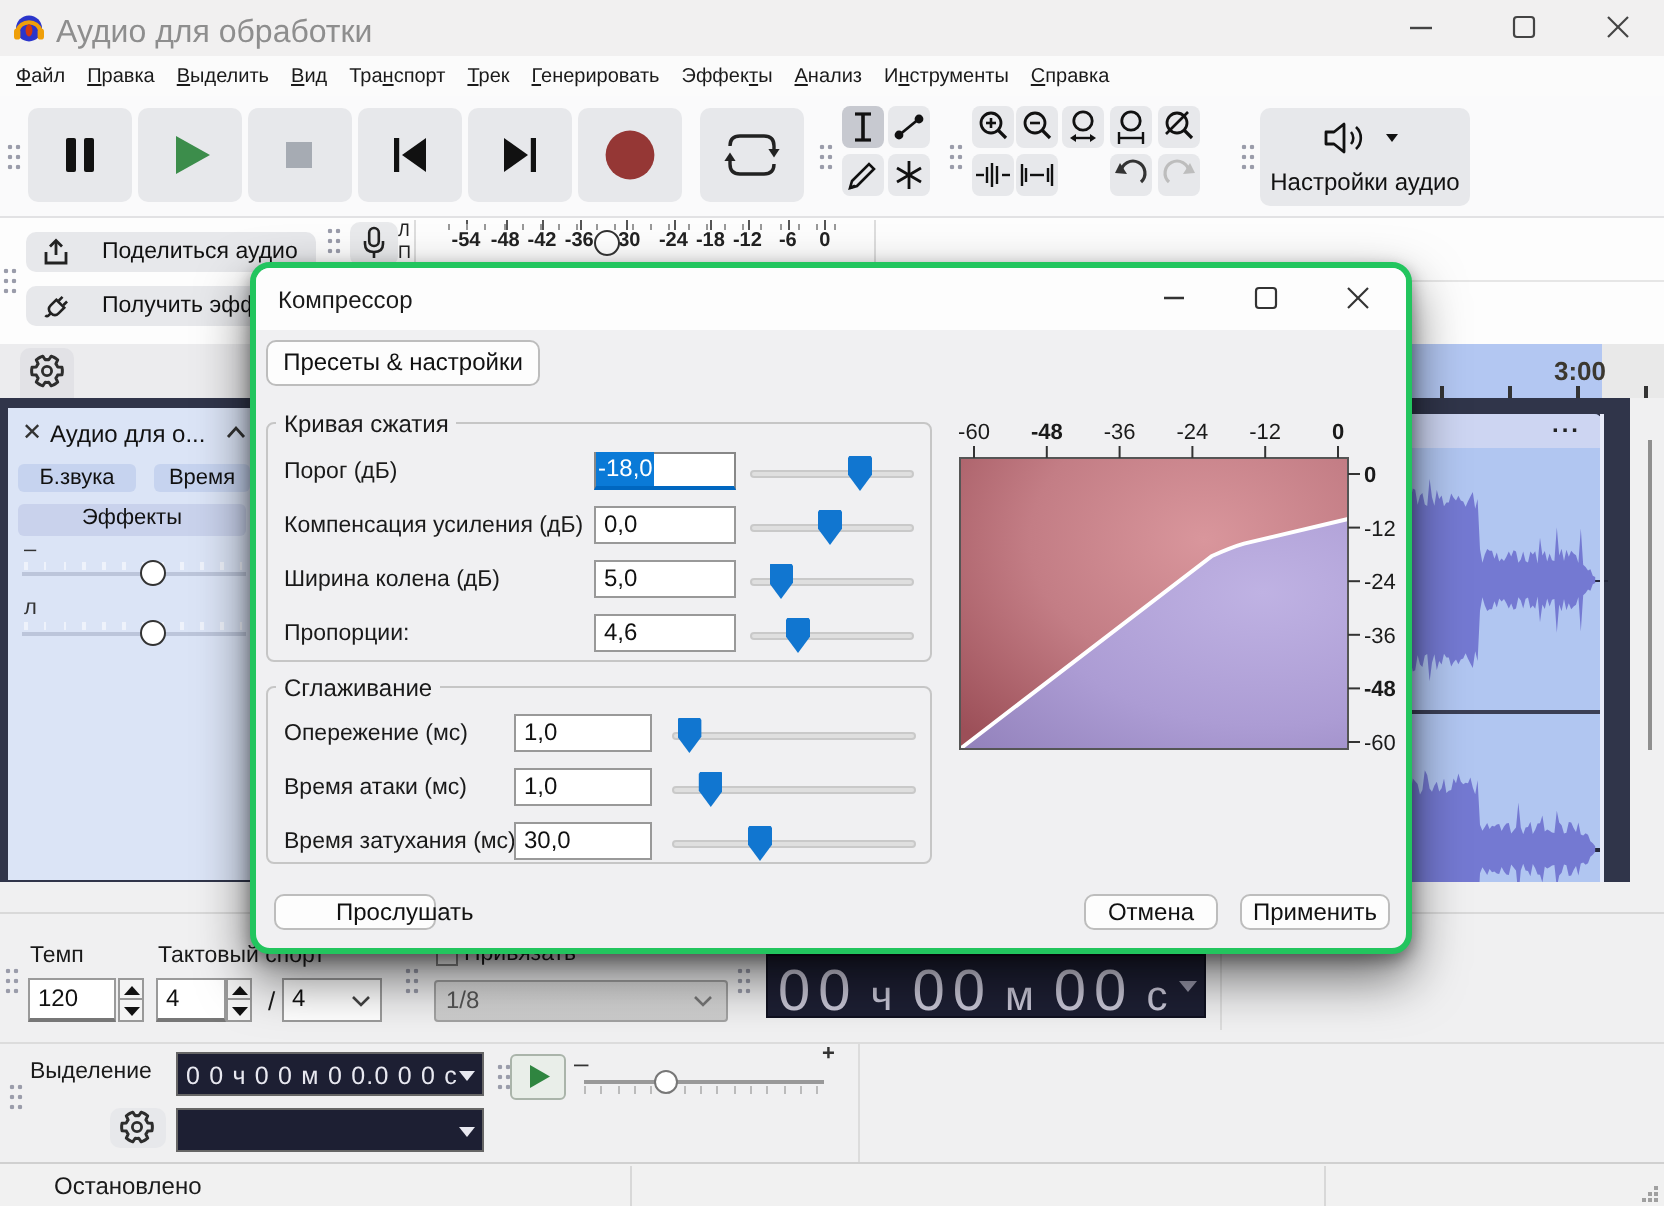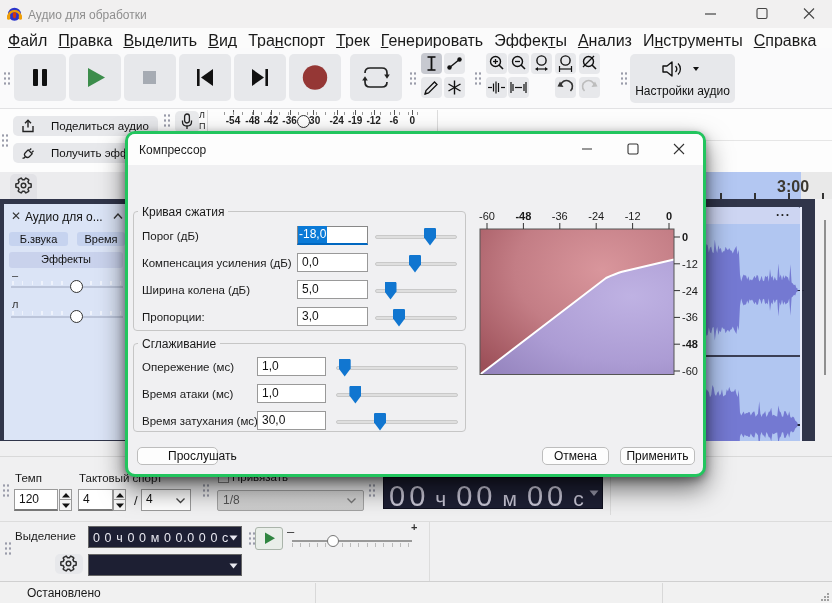--- a/index.html
+++ b/index.html
@@ -7,33 +7,33 @@
 .abs{position:absolute;}
 .grip{position:absolute;width:8px;height:14px;background-image:radial-gradient(circle,#9a9caa 1px,transparent 1.3px);background-size:4px 5px;}
 .tbtn{position:absolute;background:#e7e8eb;border-radius:5px;}
 .toolbtn{position:absolute;width:21px;height:21px;background:#e7e8eb;border-radius:4px;}
 .mnum{position:absolute;top:115px;width:28px;text-align:center;font-size:10px;font-weight:bold;color:#222;}
 .fld{position:absolute;background:#fff;border:1px solid #9a9a9a;font-size:12px;color:#111;padding:2px 4px;}
 .dlbl{position:absolute;font-size:11.5px;color:#1a1a1a;white-space:nowrap;}
 .strack{position:absolute;height:4px;background:#dfdfdf;border:1px solid #c9c9c9;border-radius:2px;}
 .sthumb{position:absolute;width:12px;height:18px;background:#1176d0;clip-path:polygon(8% 0,92% 0,100% 8%,100% 55%,50% 100%,0 55%,0 8%);}
 .btn{position:absolute;background:#fdfdfd;border:1px solid #bdbdbd;border-radius:5px;font-size:12px;color:#111;text-align:center;font-family:"Liberation Sans",sans-serif;}
-.menu-i{display:inline-block;padding:4px 5.5px;font-size:16px;color:#1a1a1a;text-align:center;}
+.menu-i{display:inline-block;padding:4px 5.5px;font-size:10px;color:#1a1a1a;text-align:center;}
 </style></head>
 <body>
 
 <div class="abs" style="left:0;top:0;width:832px;height:28px;background:#f1f0f0;"></div>
 <svg class="abs" style="left:6px;top:6px;" width="17" height="16" viewBox="0 0 17 16">
  <circle cx="8.5" cy="8.2" r="6.5" fill="#2b35cb"></circle>
  <path d="M2.6 9.5 A 6.2 6.2 0 0 1 14.4 9.5" fill="none" stroke="#ef9f09" stroke-width="2.2"></path>
  <rect x="1" y="8.2" width="3.2" height="5.6" rx="1.6" fill="#ef9f09"></rect>
  <rect x="12.8" y="8.2" width="3.2" height="5.6" rx="1.6" fill="#ef9f09"></rect>
  <ellipse cx="8.5" cy="9.2" rx="1.7" ry="3.1" fill="#d2380e"></ellipse>
 </svg>
-<div class="abs" style="left:28px;top:8px;font-size:12px;color:#8e8e8e;">Аудио для обработки</div>
+<div class="abs" style="left:28px;top:8px;font-size:16px;color:#8e8e8e;">Аудио для обработки</div>
 <svg class="abs" style="left:701px;top:4px;" width="120" height="20" viewBox="0 0 120 20">
  <line x1="4" y1="10" x2="15" y2="10" stroke="#444" stroke-width="1.2"></line>
  <rect x="56" y="4.5" width="10" height="10" rx="1.5" fill="none" stroke="#444" stroke-width="1.1"></rect>
  <line x1="103" y1="4.5" x2="113" y2="14.5" stroke="#444" stroke-width="1.1"></line>
  <line x1="113" y1="4.5" x2="103" y2="14.5" stroke="#444" stroke-width="1.1"></line>
 </svg>
 <div class="abs" style="left:0;top:28px;width:832px;height:20px;background:#fbfbfb;padding-left:2.5px;white-space:nowrap;"><span class="menu-i"><span style="text-decoration:underline;">Ф</span>айл</span><span class="menu-i"><span style="text-decoration:underline;">П</span>равка</span><span class="menu-i"><span style="text-decoration:underline;">В</span>ыделить</span><span class="menu-i"><span style="text-decoration:underline;">В</span>ид</span><span class="menu-i">Тра<span style="text-decoration:underline;">н</span>спорт</span><span class="menu-i"><span style="text-decoration:underline;">Т</span>рек</span><span class="menu-i"><span style="text-decoration:underline;">Г</span>енерировать</span><span class="menu-i">Эффек<span style="text-decoration:underline;">т</span>ы</span><span class="menu-i"><span style="text-decoration:underline;">А</span>нализ</span><span class="menu-i">И<span style="text-decoration:underline;">н</span>струменты</span><span class="menu-i"><span style="text-decoration:underline;">С</span>правка</span></div>
 <div class="abs" style="left:0;top:48px;width:832px;height:61px;background:#fafafb;border-bottom:1px solid #e2e2e4;"></div>
 <div class="grip" style="left:3px;top:71px;"></div>
 <div class="grip" style="left:409px;top:71px;"></div>
@@ -206,21 +206,21 @@
 <div class="mnum" style="left:238.6px;">-48</div>
 <div style="position:absolute;left:253px;top:110px;width:1px;height:5px;background:#555;"></div>
 <div class="mnum" style="left:257px;">-42</div>
 <div style="position:absolute;left:271px;top:110px;width:1px;height:5px;background:#555;"></div>
 <div class="mnum" style="left:275.6px;">-36</div>
 <div style="position:absolute;left:290px;top:110px;width:1px;height:5px;background:#555;"></div>
 <div class="mnum" style="left:299px;">-30</div>
 <div style="position:absolute;left:313px;top:110px;width:1px;height:5px;background:#555;"></div>
 <div class="mnum" style="left:322.7px;">-24</div>
 <div style="position:absolute;left:337px;top:110px;width:1px;height:5px;background:#555;"></div>
-<div class="mnum" style="left:341.2px;">-19</div>
+<div class="mnum" style="left:341.2px;">-18</div>
 <div style="position:absolute;left:355px;top:110px;width:1px;height:5px;background:#555;"></div>
 <div class="mnum" style="left:359.7px;">-12</div>
 <div style="position:absolute;left:374px;top:110px;width:1px;height:5px;background:#555;"></div>
 <div class="mnum" style="left:379.9px;">-6</div>
 <div style="position:absolute;left:394px;top:110px;width:1px;height:5px;background:#555;"></div>
 <div class="mnum" style="left:398.4px;">0</div>
 <div style="position:absolute;left:412px;top:110px;width:1px;height:5px;background:#555;"></div>
 <div style="position:absolute;left:224.0px;top:112px;width:1px;height:3px;background:#999;"></div>
 <div style="position:absolute;left:233.2px;top:112px;width:1px;height:3px;background:#999;"></div>
 <div style="position:absolute;left:242.4px;top:112px;width:1px;height:3px;background:#999;"></div>
@@ -247,21 +247,21 @@
 <div class="abs" style="left:0;top:172px;width:130px;height:27px;background:#ececee;"></div>
 <div class="tbtn" style="left:10px;top:174px;width:27px;height:25px;background:#e2e2e6;border-radius:5px 5px 0 0;"></div>
 <svg class="abs" style="left:15px;top:177px;" width="17" height="17" viewBox="0 0 17 17">
  <path d="M15.97,6.64 L16.17,7.87 L16.17,9.13 L15.97,10.36 L13.82,10.54 L13.44,11.35 L12.93,12.09 L13.85,14.04 L12.88,14.83 L11.79,15.46 L10.62,15.90 L9.39,14.13 L8.50,14.20 L7.61,14.13 L6.38,15.90 L5.21,15.46 L4.12,14.83 L3.15,14.04 L4.07,12.09 L3.56,11.35 L3.18,10.54 L1.03,10.36 L0.83,9.13 L0.83,7.87 L1.03,6.64 L3.18,6.46 L3.56,5.65 L4.07,4.91 L3.15,2.96 L4.12,2.17 L5.21,1.54 L6.38,1.10 L7.61,2.87 L8.50,2.80 L9.39,2.87 L10.62,1.10 L11.79,1.54 L12.88,2.17 L13.85,2.96 L12.93,4.91 L13.44,5.65 L13.82,6.46 Z" fill="none" stroke="#2d2d2d" stroke-width="1.5" stroke-linejoin="round"></path>
  <circle cx="8.5" cy="8.5" r="2.3" fill="none" stroke="#2d2d2d" stroke-width="1.4"></circle>
   </svg>
 <div class="abs" style="left:0;top:199px;width:815px;height:242px;background:#30354a;"></div>
 <div class="abs" style="left:700px;top:141px;width:132px;height:58px;background:#fdfdfd;"></div>
 <div class="abs" style="left:700px;top:172px;width:132px;height:27px;background:#e9e9e9;"></div>
 <div class="abs" style="left:700px;top:172px;width:101px;height:27px;background:#b3c7f2;"></div>
-<div class="abs" style="left:777px;top:178px;width:46px;font-size:16px;font-weight:bold;color:#3c3830;">3:00</div>
+<div class="abs" style="left:777px;top:178px;width:46px;font-size:13px;font-weight:bold;color:#3c3830;">3:00</div>
 <div class="abs" style="left:720px;top:193px;width:1.5px;height:6px;background:#333;"></div>
 <div class="abs" style="left:754px;top:193px;width:1.5px;height:6px;background:#333;"></div>
 <div class="abs" style="left:788px;top:193px;width:1.5px;height:6px;background:#333;"></div>
 <div class="abs" style="left:822px;top:193px;width:1.5px;height:6px;background:#333;"></div>
 <div class="abs" style="left:815px;top:199px;width:17px;height:242px;background:#f0f0f1;"></div>
 <div class="abs" style="left:823.5px;top:220px;width:2px;height:155px;background:#8f8f8f;"></div>
 <div class="abs" style="left:4px;top:204px;width:121px;height:236px;background:#dbe4f6;"></div>
 <div class="abs" style="left:11px;top:209px;font-size:12px;color:#333;">✕</div>
 <div class="abs" style="left:25px;top:210px;font-size:12px;color:#111;white-space:nowrap;">Аудио для о...</div>
 <svg class="abs" style="left:112px;top:212px;" width="12" height="8" viewBox="0 0 12 8">
@@ -424,36 +424,37 @@
   </svg>
 <div class="abs" style="left:125px;top:131px;width:581px;height:346px;background:#f0f0f2;border:3px solid #22c55e;border-radius:10px;box-shadow:0 12px 26px rgba(0,0,0,0.55),0 3px 8px rgba(0,0,0,0.35);overflow:hidden;">
     <div style="position:absolute;left:0;top:0;width:575px;height:31px;background:#fdfdfd;"></div>
     <div style="position:absolute;left:11px;top:9px;font-size:12px;color:#1a1a1a;">Компрессор</div>
     <svg style="position:absolute;left:450px;top:7px;" width="110" height="16" viewBox="0 0 110 16">
  <line x1="4" y1="8" x2="14" y2="8" stroke="#333" stroke-width="1.2"></line>
  <rect x="50" y="3" width="10" height="10" rx="1.5" fill="none" stroke="#333" stroke-width="1.1"></rect>
  <line x1="96" y1="3" x2="106" y2="13" stroke="#333" stroke-width="1.1"></line>
  <line x1="106" y1="3" x2="96" y2="13" stroke="#333" stroke-width="1.1"></line>
     </svg>
+    <div class="btn" style="left:5px;top:36px;width:137px;height:23px;line-height:21px;">Пресеты &amp; настройки</div>
     <div style="position:absolute;left:5px;top:77px;width:333px;height:120px;border:1px solid #c6c6c6;border-radius:4px;"></div>
     <div style="position:absolute;left:10px;top:71px;background:#f0f0f2;padding:0 4px;font-size:12px;color:#1a1a1a;">Кривая сжатия</div>
     <div class="dlbl" style="left:14px;top:96px;">Порог (дБ)</div>
     <div style="position:absolute;left:169px;top:92px;width:71px;height:19px;background:#fff;border:1px solid #888;border-bottom:2.5px solid #0067c0;font-size:12px;"><span style="background:#0a7ad7;color:#fff;padding:1px 1px 2px 1px;">-18,0</span></div>
     <div class="strack" style="left:246.5px;top:101px;width:82px;"></div>
     <div class="sthumb" style="left:296px;top:93.5px;"></div>
     <div class="dlbl" style="left:14px;top:123px;">Компенсация усиления (дБ)</div>
     <div style="position:absolute;left:169px;top:119px;width:71px;height:19px;background:#fff;border:1px solid #999;font-size:12px;color:#111;padding:1px 4px;">0,0</div>
     <div class="strack" style="left:246.5px;top:128px;width:82px;"></div>
     <div class="sthumb" style="left:281px;top:120.5px;"></div>
     <div class="dlbl" style="left:14px;top:150px;">Ширина колена (дБ)</div>
     <div style="position:absolute;left:169px;top:146px;width:71px;height:19px;background:#fff;border:1px solid #999;font-size:12px;color:#111;padding:1px 4px;">5,0</div>
     <div class="strack" style="left:246.5px;top:155px;width:82px;"></div>
     <div class="sthumb" style="left:256.5px;top:147.5px;"></div>
     <div class="dlbl" style="left:14px;top:177px;">Пропорции:</div>
-    <div style="position:absolute;left:169px;top:173px;width:71px;height:19px;background:#fff;border:1px solid #999;font-size:12px;color:#111;padding:1px 4px;">3,0</div>
+    <div style="position:absolute;left:169px;top:173px;width:71px;height:19px;background:#fff;border:1px solid #999;font-size:12px;color:#111;padding:1px 4px;">4,6</div>
     <div class="strack" style="left:246.5px;top:182px;width:82px;"></div>
     <div class="sthumb" style="left:265px;top:174.5px;"></div>
     <div style="position:absolute;left:5px;top:209px;width:333px;height:89px;border:1px solid #c6c6c6;border-radius:4px;"></div>
     <div style="position:absolute;left:10px;top:203px;background:#f0f0f2;padding:0 4px;font-size:12px;color:#1a1a1a;">Сглаживание</div>
     <div class="dlbl" style="left:14px;top:227px;">Опережение (мс)</div>
     <div style="position:absolute;left:129px;top:223px;width:68.5px;height:19px;background:#fff;border:1px solid #999;font-size:12px;color:#111;padding:1px 4px;">1,0</div>
     <div class="strack" style="left:208px;top:232px;width:122px;"></div>
     <div class="sthumb" style="left:210.7px;top:224.5px;"></div>
     <div class="dlbl" style="left:14px;top:254px;">Время атаки (мс)</div>
     <div style="position:absolute;left:129px;top:250px;width:68.5px;height:19px;background:#fff;border:1px solid #999;font-size:12px;color:#111;padding:1px 4px;">1,0</div>

